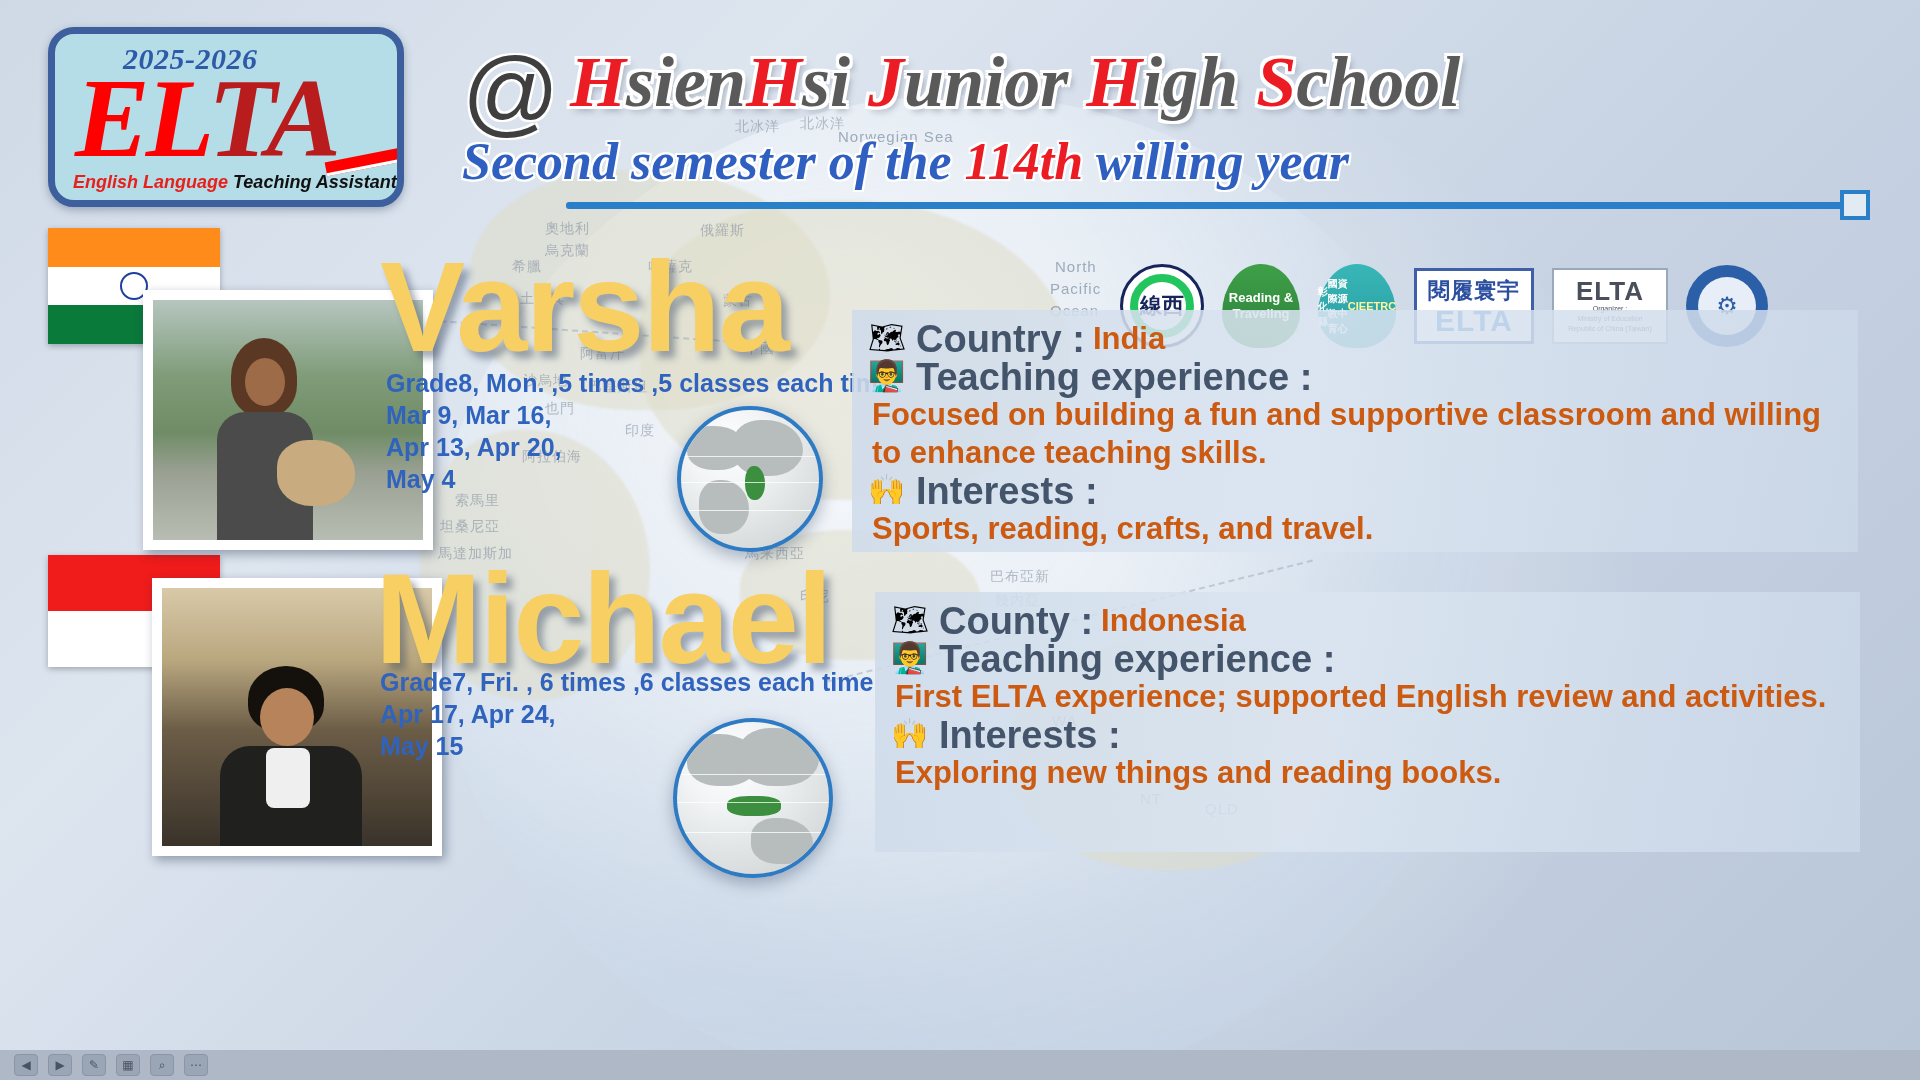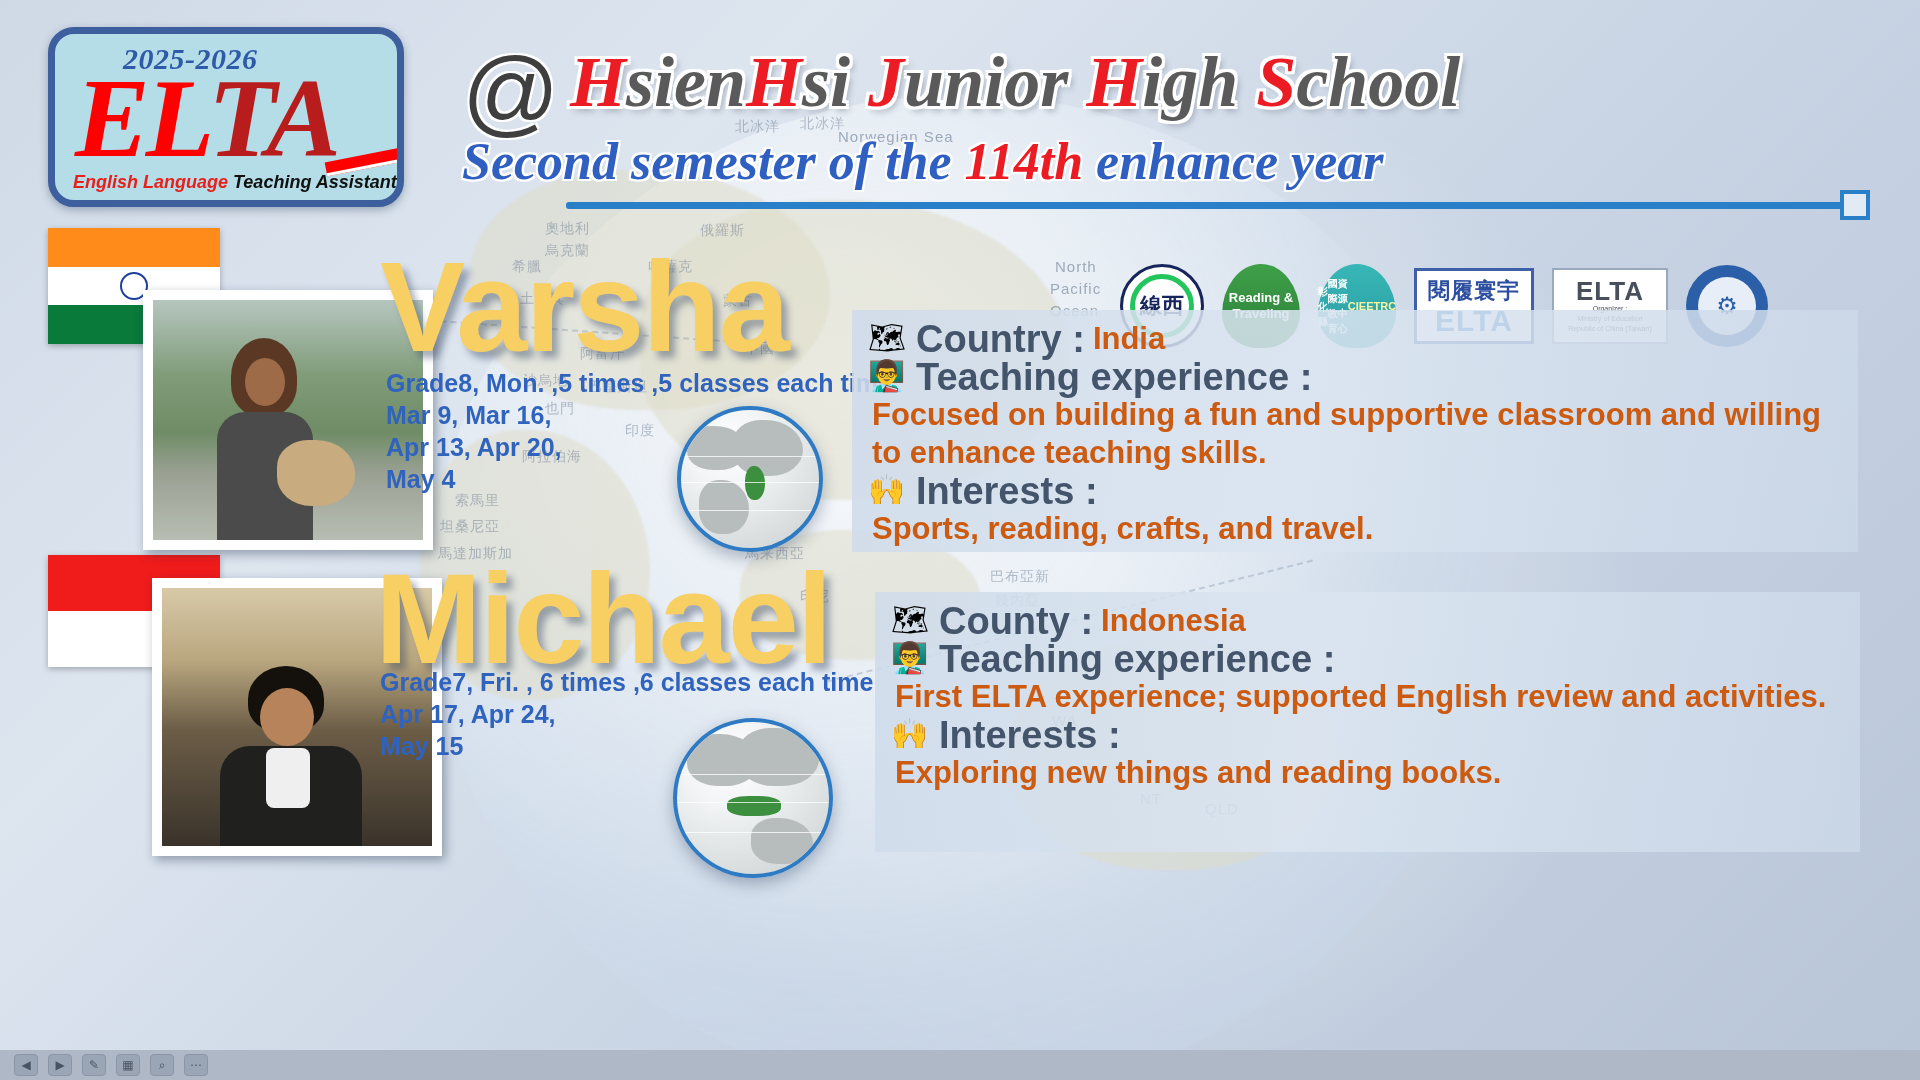--- a/index.html
+++ b/index.html
@@ -159,21 +159,21 @@
   .plogo { position: relative; }
 
   .plogo-school {
     width: 84px; height: 84px; border-radius: 50%;
     background: #fff; border: 3px solid #16255c;
     display: flex; align-items: center; justify-content: center;
     flex-direction: column;
   }
   .plogo-school .ring {
     width: 64px; height: 64px; border-radius: 50%;
-    border: 5px solid #22c55e;
+    border: 8px solid #22c55e;
     display: flex; align-items: center; justify-content: center;
     font-size: 22px; color: #16255c; font-weight: bold;
     line-height: 1;
   }
 
   .plogo-green {
     width: 78px; height: 84px;
     border-radius: 50% 50% 46% 46% / 60% 60% 40% 40%;
     background: linear-gradient(180deg,#3fa049,#2b7f38);
     color: #fff; font-size: 13px; font-weight: bold;
@@ -413,21 +413,21 @@
       </div>
     </div>
 
     <div id="at-sign">@</div>
 
     <div id="school-title">
       <span class="cap">H</span><span>sien</span><span class="cap">H</span><span>si</span>&nbsp;<span class="cap">J</span><span>unior</span>&nbsp;<span class="cap">H</span><span>igh</span>&nbsp;<span class="cap">S</span><span>chool</span>
     </div>
 
     <div id="semester-title">
-      <span>Second semester of the </span><span class="red">114th</span><span> enhance year</span>
+      <span>Second semester of the </span><span class="red">114th</span><span> willing year</span>
     </div>
 
     <div id="header-rule"></div>
     <div id="header-rule-end"></div>
 
     <div id="logo-row">
       <div class="plogo plogo-school">
         <div class="ring">線西</div>
       </div>
       <div class="plogo plogo-green">

